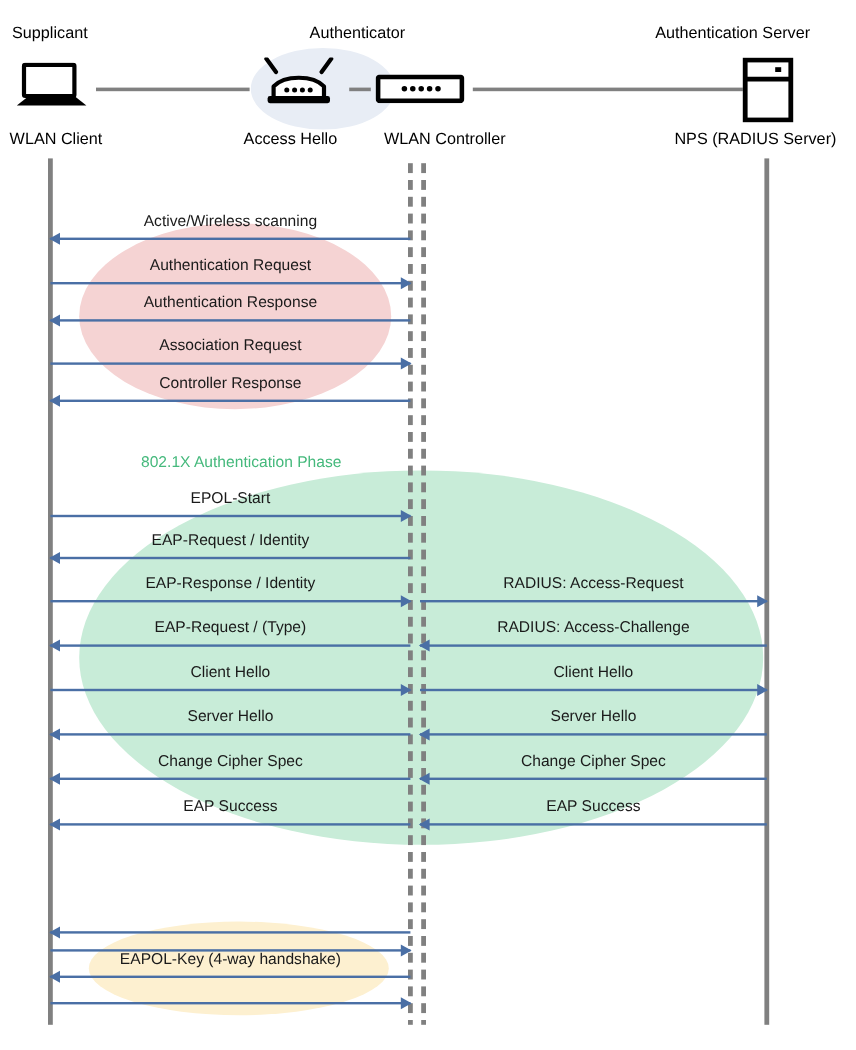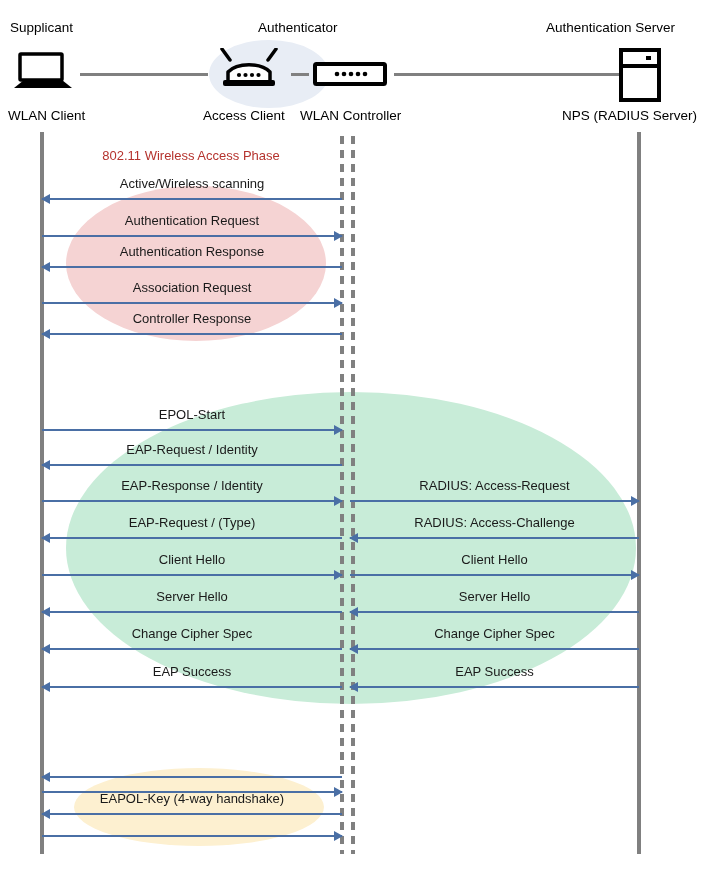--- a/index.html
+++ b/index.html
@@ -161,34 +161,34 @@
 
   <div class="icon-wrap" style="left:618px; top:48px;">
     <svg width="44" height="54" viewBox="0 0 44 54">
       <rect x="3" y="2" width="38" height="50" fill="#ffffff" stroke="#000000" stroke-width="4"></rect>
       <line x1="3" y1="18" x2="41" y2="18" stroke="#000000" stroke-width="4"></line>
       <rect x="28" y="8" width="5" height="4" fill="#000000"></rect>
     </svg>
   </div>
 
   <div class="actor-sublabel" style="left:8px; top:108px;">WLAN Client</div>
-  <div class="actor-sublabel" style="left:203px; top:108px;">Access Client</div>
-  <div class="actor-sublabel" style="left:300px; top:108px;">WLAN Controller</div>
+  <div class="actor-sublabel" style="left:203px; top:108px;">Access Hello</div>
+  <div class="actor-sublabel" style="left:320px; top:108px;">WLAN Controller</div>
   <div class="actor-sublabel" style="left:562px; top:108px;">NPS (RADIUS Server)</div>
 
   <div class="phase-ellipse" style="left:66px; top:186px; width:260px; height:155px; background:#f5d3d3;"></div>
   <div class="phase-ellipse" style="left:66px; top:392px; width:570px; height:312px; background:#c8ecd8;"></div>
   <div class="phase-ellipse" style="left:74px; top:768px; width:250px; height:78px; background:#fdf0d0;"></div>
 
   <div class="lifeline-solid" style="left:40px; top:132px; height:722px;"></div>
   <div class="lifeline-dashed" style="left:340px; top:132px; height:722px;"></div>
   <div class="lifeline-dashed" style="left:351px; top:132px; height:722px;"></div>
   <div class="lifeline-solid" style="left:637px; top:132px; height:722px;"></div>
 
-  <div class="phase-label" style="left:46px; top:147px; width:290px; color:#b5332e;">802.11 Wireless Access Phase</div>
+  <div class="phase-label" style="left:56px; top:376px; width:290px; color:#45b97c;">802.1X Authentication Phase</div>
 
   <div class="msg" style="left:42px; top:198px; width:300px;">
     <div class="msg-line" style="width:100%"></div>
     <div class="msg-head left"></div>
     <div class="msg-label">Active/Wireless scanning</div>
   </div>
   <div class="msg" style="left:42px; top:235px; width:300px;">
     <div class="msg-line" style="width:100%"></div>
     <div class="msg-head right"></div>
     <div class="msg-label">Authentication Request</div>

